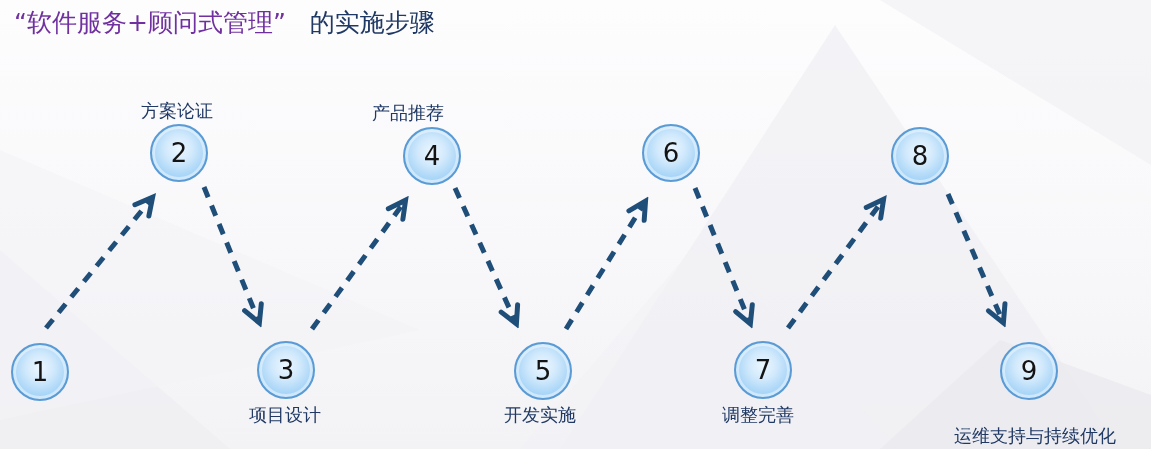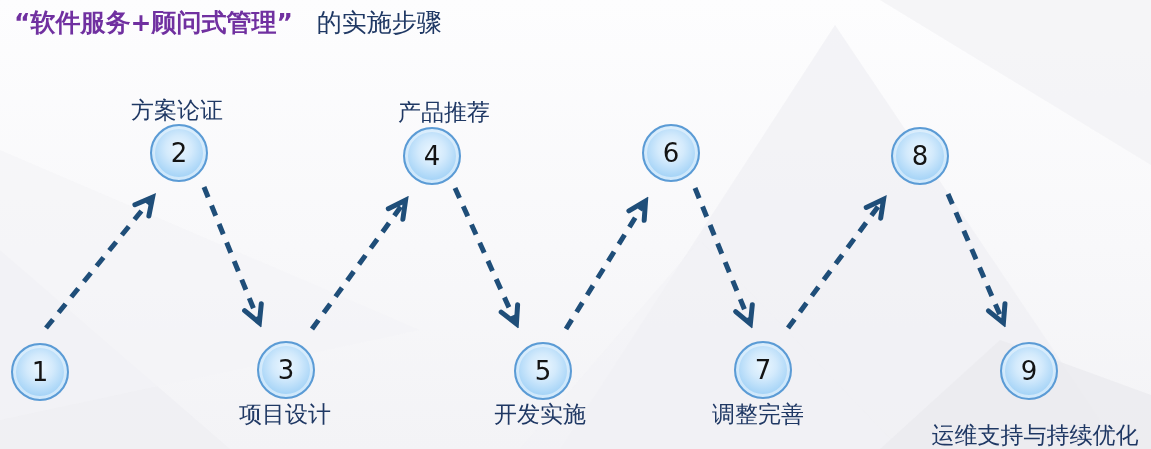--- a/index.html
+++ b/index.html
@@ -8,39 +8,39 @@
     position:relative;
     width:1151px;height:449px;
     overflow:hidden;
     background:linear-gradient(180deg,#fdfdfe 0%,#f8f8fa 55%,#f3f3f6 100%);
   }
   svg.decor, svg.arrows{position:absolute;left:0;top:0;pointer-events:none;}
   .title{
     position:absolute;left:14px;top:8px;
     font-size:25px;line-height:30px;white-space:nowrap;
   }
-  .title .hl{color:#7030A0;font-weight:700;}
+  .title .hl{color:#7030A0;font-weight:400;}
   .title .sfx{color:#1F3864;font-weight:400;margin-left:24px;}
   .node{
     position:absolute;width:58px;height:58px;border-radius:50%;
     border:2px solid #5B9BD5;box-sizing:border-box;
     background:radial-gradient(circle at 50% 42%, #ecf7ff 0%, #d3eafc 32%, #a6d4f7 68%, #c2e2fb 100%);
     box-shadow:inset 0 0 0 3px rgba(255,255,255,0.45);
     display:flex;align-items:center;justify-content:center;
   }
   .node .num{font-size:26px;color:#141414;line-height:1;}
   .label{
-    position:absolute;font-size:23px;color:#1F3864;
+    position:absolute;font-size:18px;color:#1F3864;
     transform:translateX(-50%);white-space:nowrap;line-height:27px;
   }
   .n1{left:11px;top:343px}.n2{left:150px;top:124px}.n3{left:257px;top:341px}
   .n4{left:403px;top:127px}.n5{left:514px;top:342px}.n6{left:642px;top:124px}
   .n7{left:734px;top:341px}.n8{left:891px;top:127px}.n9{left:1000px;top:342px}
   .l1{left:50px;top:401px}.l2{left:177px;top:97px}.l3{left:285px;top:401px}
-  .l4{left:444px;top:99px}.l5{left:540px;top:401px}.l6{left:668px;top:97px}
+  .l4{left:408px;top:99px}.l5{left:540px;top:401px}.l6{left:668px;top:97px}
   .l7{left:758px;top:401px}.l8{left:910px;top:99px}.l9{left:1035px;top:422px}
 </style>
 </head>
 <body>
 
 <div class="canvas">
 
   <svg class="decor" width="1151" height="449">
     <polygon points="835,25 560,449 1120,449" fill="#f0f0f3" opacity="0.7"></polygon>
     <polygon points="1151,0 880,0 1151,165" fill="#f3f3f5" opacity="0.8"></polygon>

